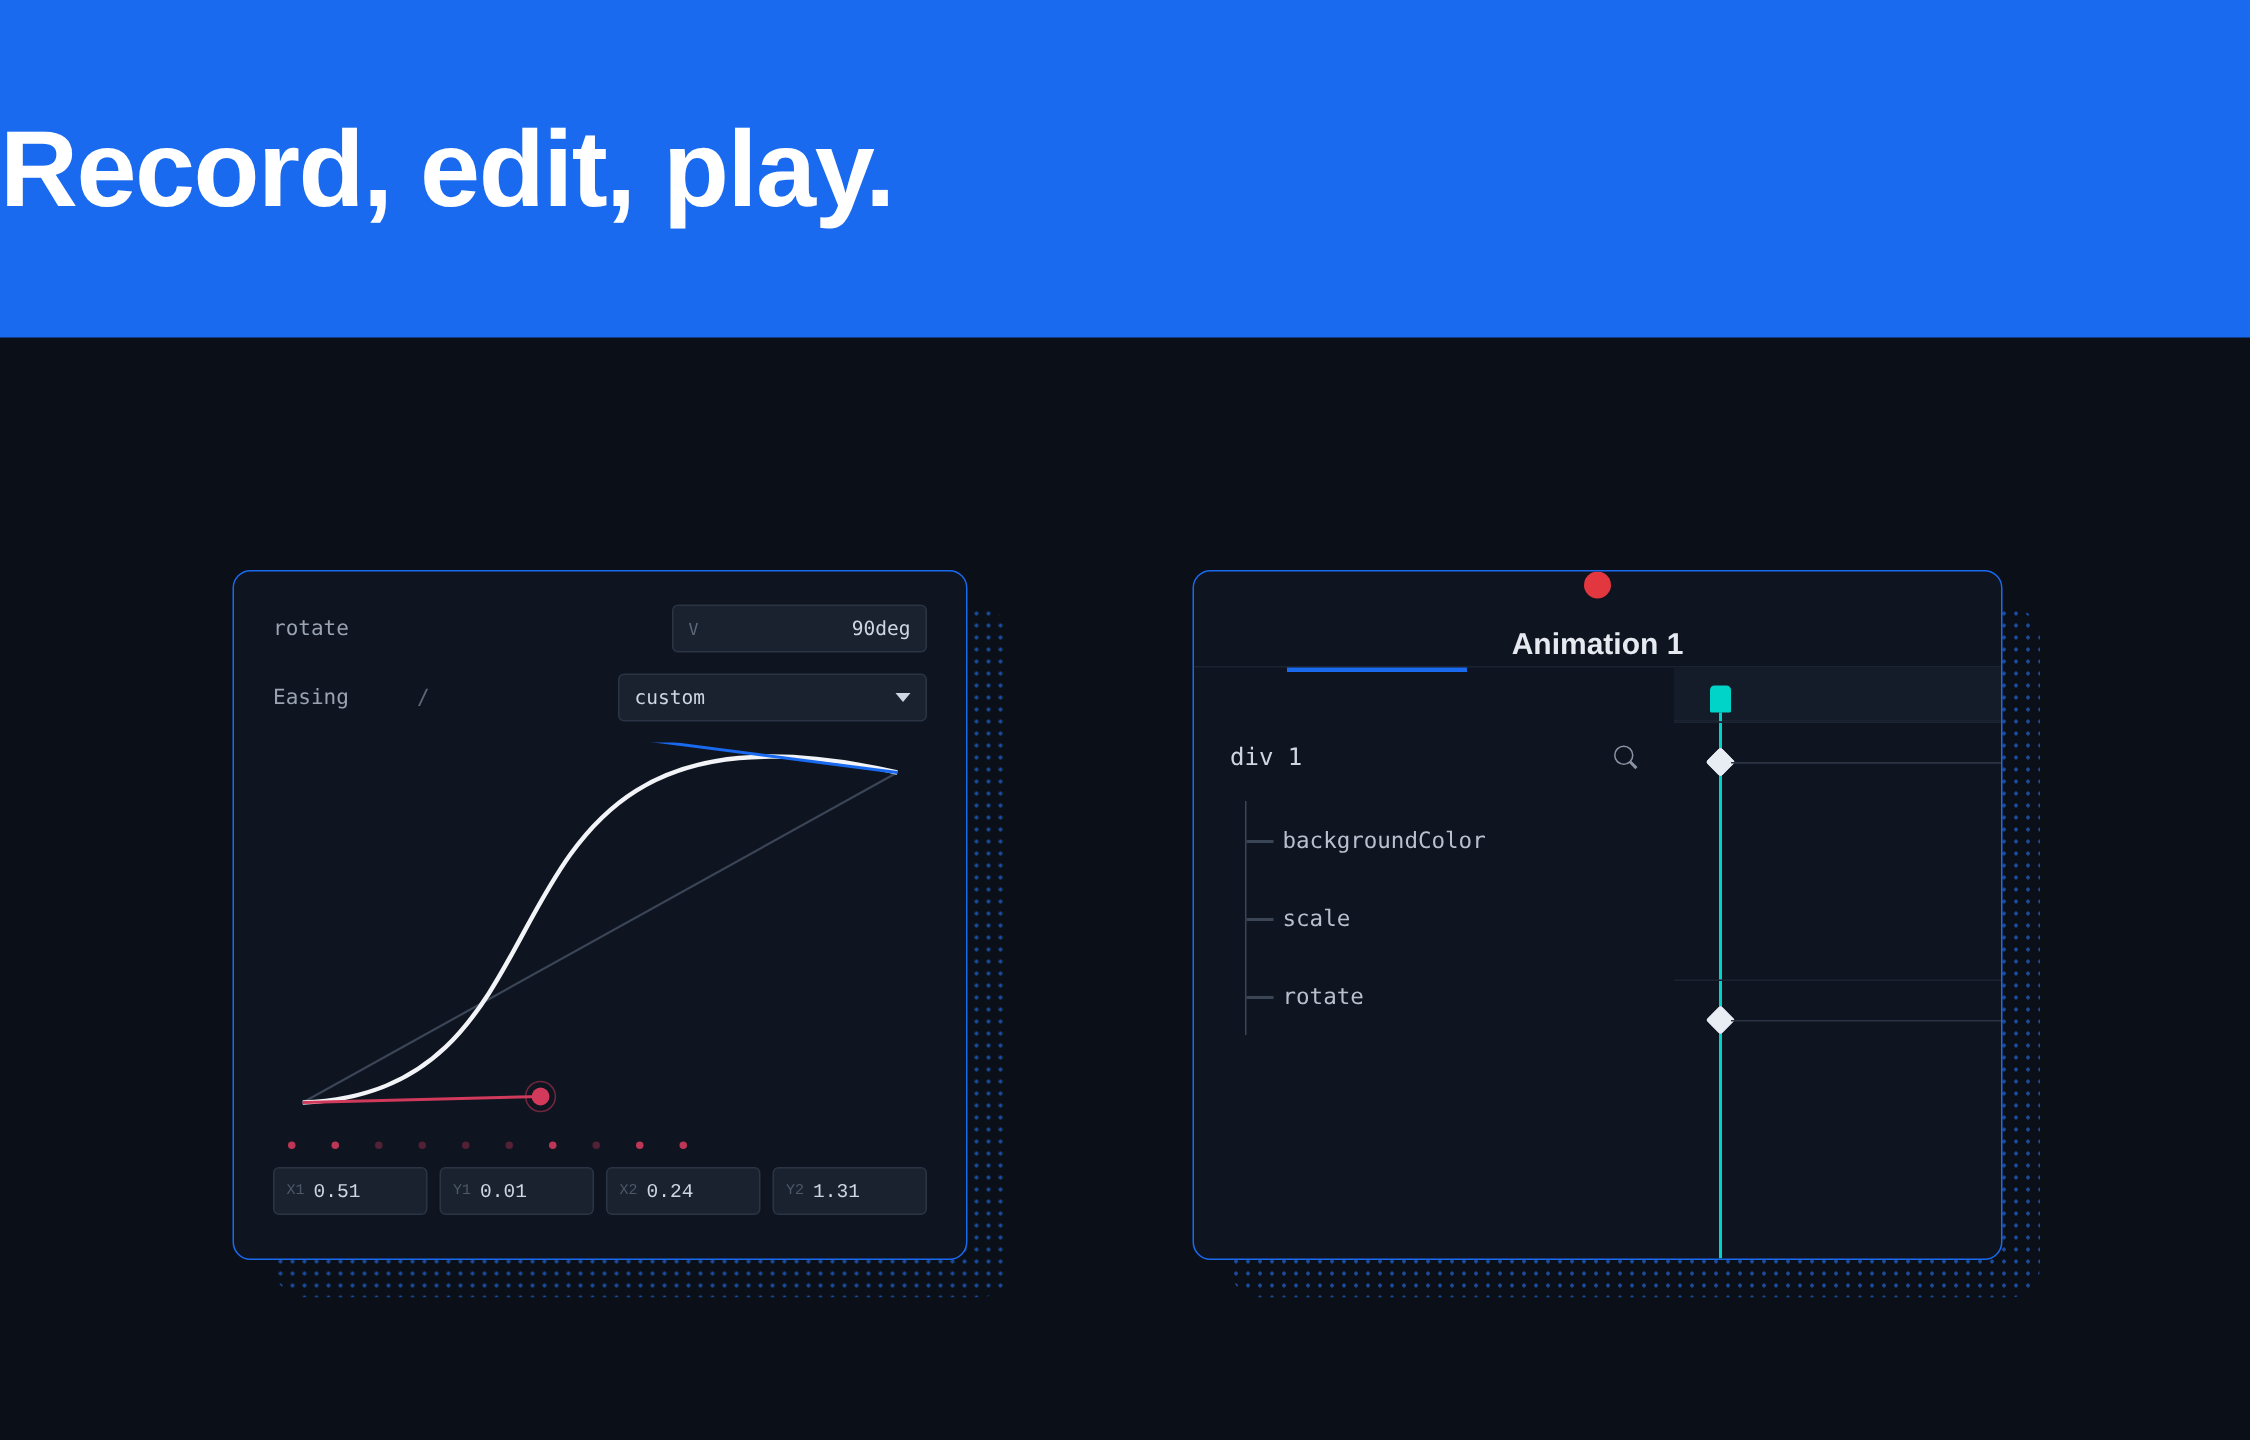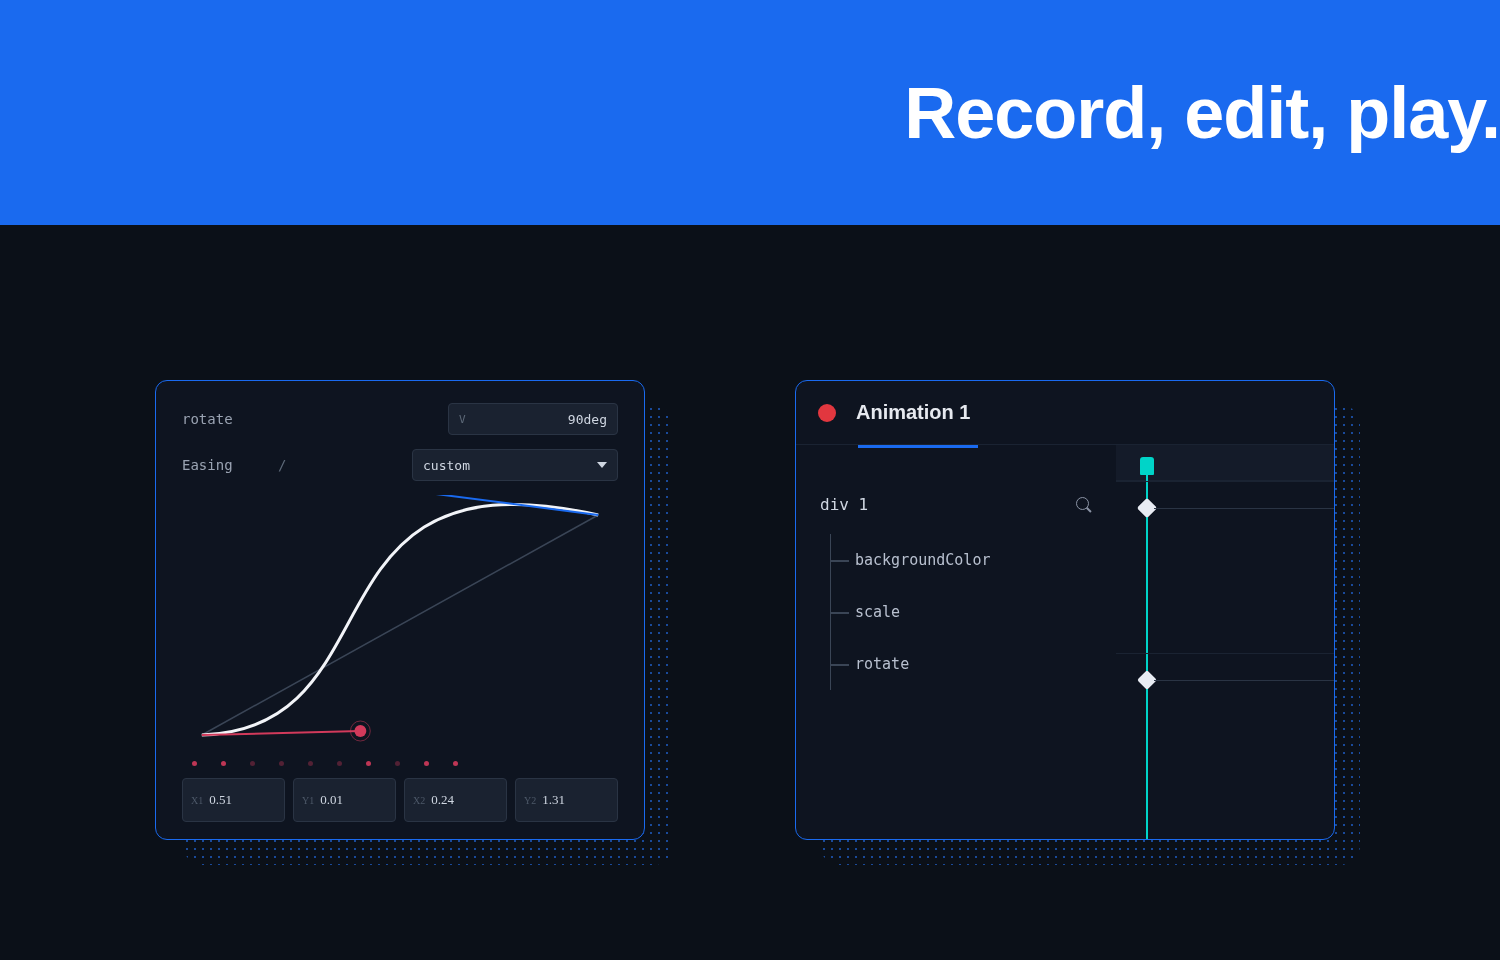--- a/index.html
+++ b/index.html
@@ -7,21 +7,21 @@
   body {
     font-family: -apple-system, BlinkMacSystemFont, "Segoe UI", Helvetica, Arial, sans-serif;
     background: #0b1018;
   }
   .banner {
     width: 100%;
     height: 225px;
     background: #1a6aef;
     display: flex;
     align-items: center;
-    justify-content: flex-end;
+    justify-content: flex-start;
   }
   .banner h1 {
     color: #fff;
     font-size: 72px;
     font-weight: 700;
     letter-spacing: -1px;
   }
   .stage {
     position: relative;
     width: 100%;
@@ -77,30 +77,30 @@
 
   .markers-row {
     display: flex; gap: 24px; margin-top: 6px; padding-left: 10px;
   }
   .marker-dot { width: 5px; height: 5px; background: #d23a5b; border-radius: 50%; opacity: .9; }
   .marker-dot.dim { opacity: .35; }
 
   .bezier-inputs { display: flex; gap: 8px; margin-top: 12px; }
   .bz {
     background: #1a2230; border: 1px solid #2a3444; border-radius: 4px;
-    height: 44px; flex: 1; display: flex; align-items: center; padding: 0 8px;
-    font-family: Liberation Serif, serif; font-size: 13px;
+    height: 32px; flex: 1; display: flex; align-items: center; padding: 0 8px;
+    font-family: Liberation Mono, monospace; font-size: 13px;
   }
   .bz .k { color: #4d5868; font-size: 10px; margin-right: 6px; }
   .bz .v { color: #cfd6e1; }
 
   
   .right-header {
     height: 64px; border-bottom: 1px solid #1a2332;
-    display: flex; align-items: center; padding: 0 22px; gap: 20px;
+    display: flex; align-items: center; padding: 0 22px; gap: 20px; flex-direction: column;
   }
   .rec-dot { width: 18px; height: 18px; border-radius: 50%; background: #e2373f; flex-shrink: 0; }
   .anim-title { color: #e6e9ef; font-size: 20px; font-weight: 600; }
 
   .right-body { position: relative; height: calc(100% - 64px); }
   .tab-underline { position: absolute; left: 62px; top: 0; width: 120px; height: 2.5px; background: #1a6aef; }
 
   .tracks-col { position: absolute; left: 0; top: 0; width: 320px; bottom: 4px; padding: 50px 24px 0 24px; }
   .element-row { display: flex; align-items: center; justify-content: space-between; color: #cfd6e1; font-family: ui-monospace,Menlo,monospace; font-size: 16px; margin-bottom: 20px; }
   .search-ico { width: 16px; height: 16px; position: relative; }

